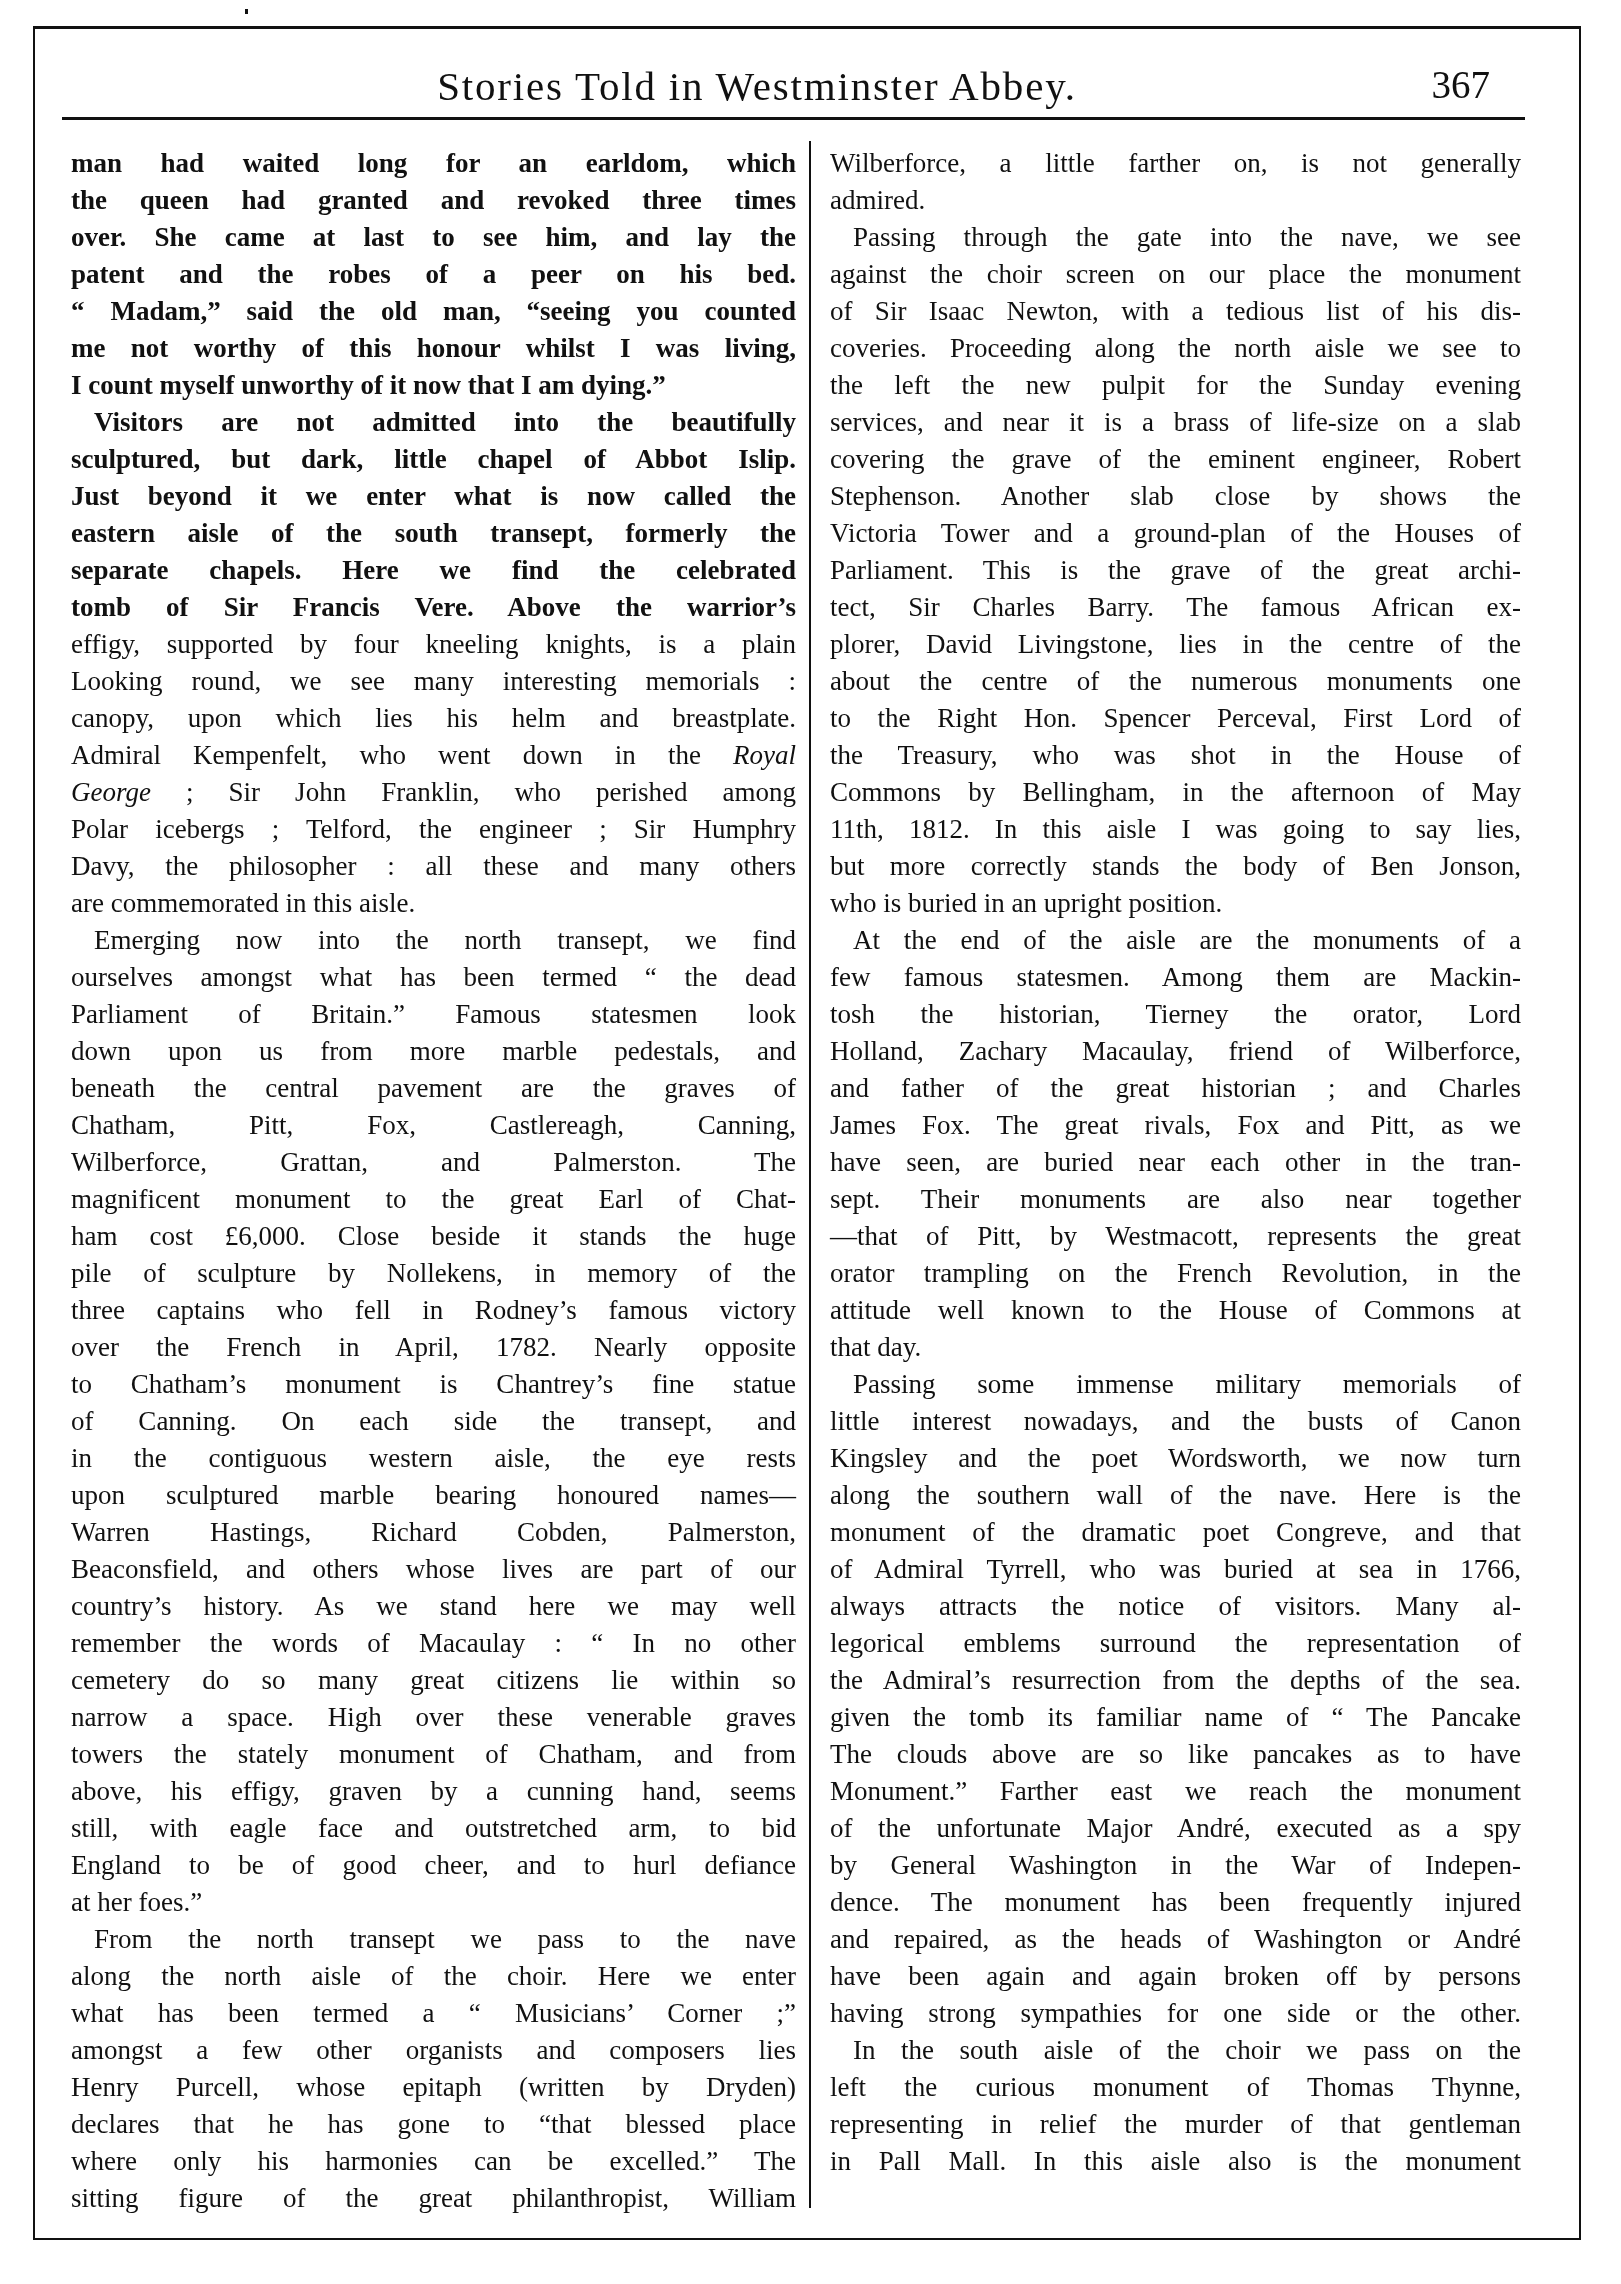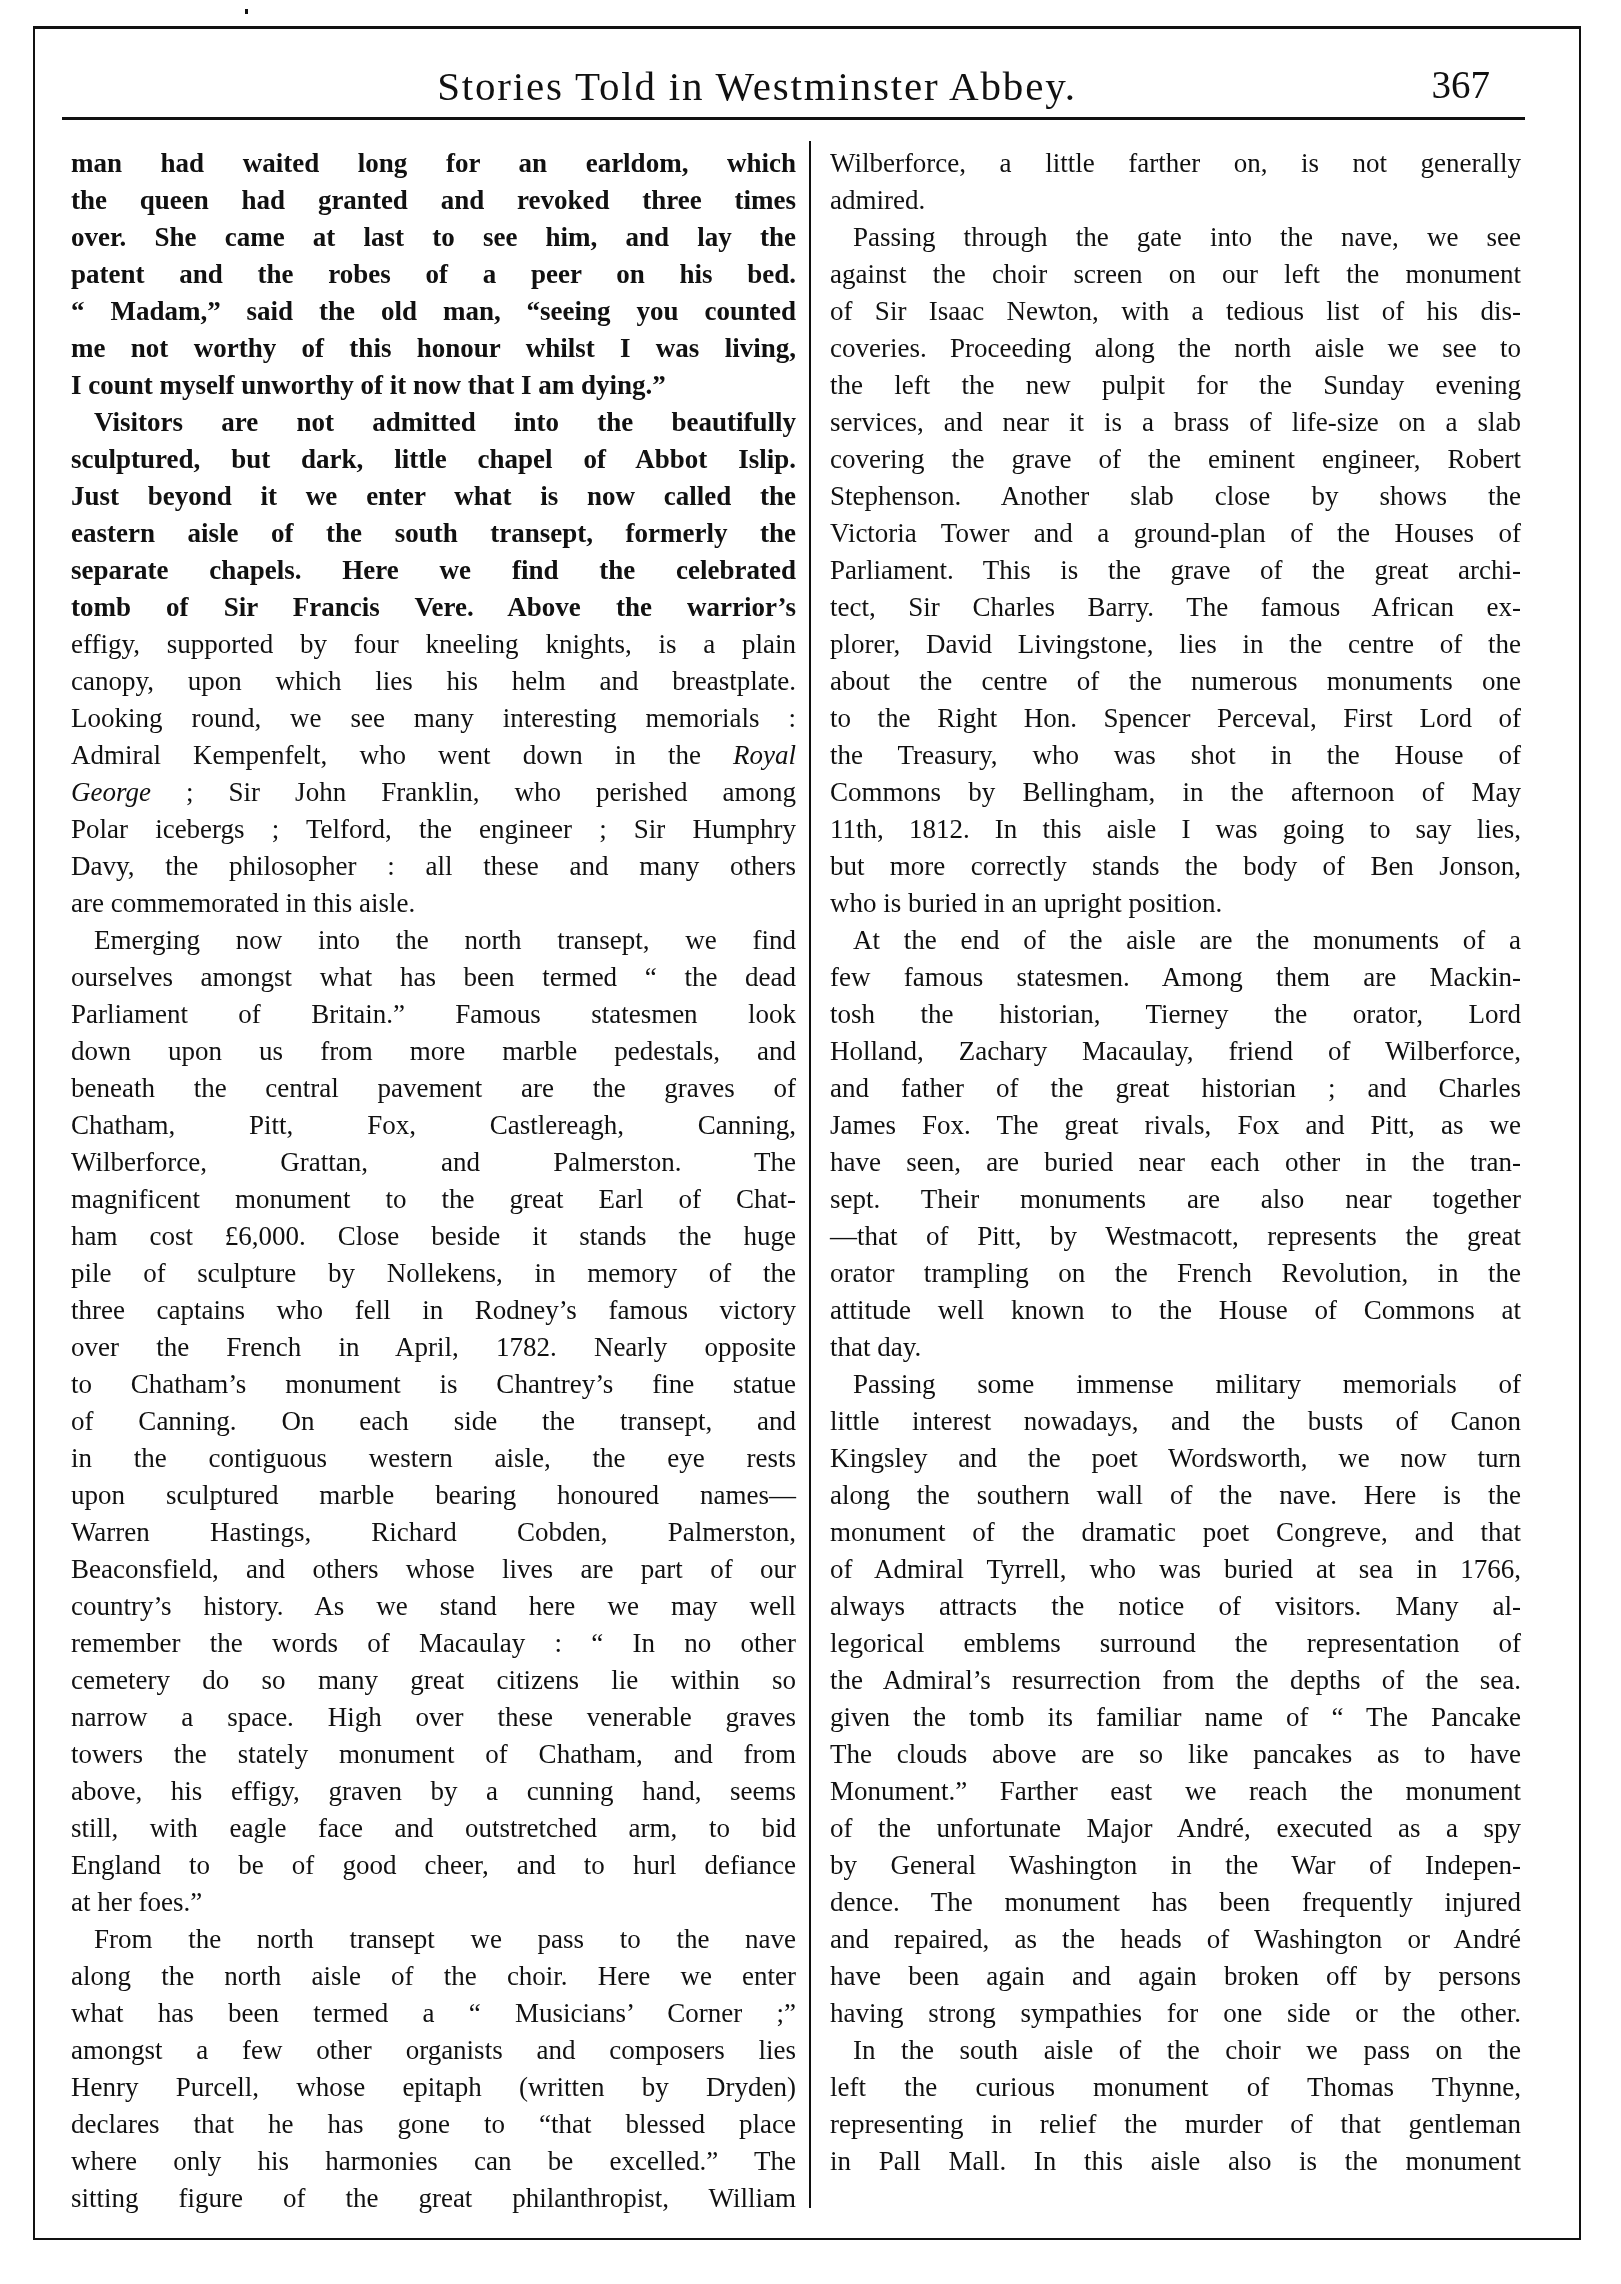--- a/index.html
+++ b/index.html
@@ -40,22 +40,22 @@
     <span class="line bold">“ Madam,” said the old man, “seeing you counted</span>
     <span class="line bold">me not worthy of this honour whilst I was living,</span>
     <span class="line last bold">I count myself unworthy of it now that I am dying.”</span>
     <span class="line indent bold">Visitors are not admitted into the beautifully</span>
     <span class="line bold">sculptured, but dark, little chapel of Abbot Islip.</span>
     <span class="line bold">Just beyond it we enter what is now called the</span>
     <span class="line bold">eastern aisle of the south transept, formerly the</span>
     <span class="line bold">separate chapels.  Here we find the celebrated</span>
     <span class="line bold">tomb of Sir Francis Vere.  Above the warrior’s</span>
     <span class="line">effigy, supported by four kneeling knights, is a plain</span>
+    <span class="line">Looking round, we see many interesting memorials :</span>
     <span class="line">canopy, upon which lies his helm and breastplate.</span>
-    <span class="line">Looking round, we see many interesting memorials :</span>
     <span class="line">Admiral Kempenfelt, who went down in the <i class="it">Royal</i></span>
     <span class="line"><i class="it">George</i> ; Sir John Franklin, who perished among</span>
     <span class="line">Polar icebergs ; Telford, the engineer ; Sir Humphry</span>
     <span class="line">Davy, the philosopher : all these and many others</span>
     <span class="line last">are commemorated in this aisle.</span>
     <span class="line indent">Emerging now into the north transept, we find</span>
     <span class="line">ourselves amongst what has been termed “ the dead</span>
     <span class="line">Parliament of Britain.”  Famous statesmen look</span>
     <span class="line">down upon us from more marble pedestals, and</span>
     <span class="line">beneath the central pavement are the graves of</span>
@@ -88,21 +88,21 @@
     <span class="line">Henry Purcell, whose epitaph (written by Dryden)</span>
     <span class="line">declares that he has gone to “that blessed place</span>
     <span class="line">where only his harmonies can be excelled.”  The</span>
     <span class="line">sitting figure of the great philanthropist, William</span>
   </div>
 <div class="divider"></div>
 <div class="col right" id="col-right">
     <span class="line">Wilberforce, a little farther on, is not generally</span>
     <span class="line last">admired.</span>
     <span class="line indent">Passing through the gate into the nave, we see</span>
-    <span class="line">against the choir screen on our left the monument</span>
+    <span class="line">against the choir screen on our place the monument</span>
     <span class="line">of Sir Isaac Newton, with a tedious list of his dis-</span>
     <span class="line">coveries.  Proceeding along the north aisle we see to</span>
     <span class="line">the left the new pulpit for the Sunday evening</span>
     <span class="line">services, and near it is a brass of life-size on a slab</span>
     <span class="line">covering the grave of the eminent engineer, Robert</span>
     <span class="line">Stephenson.  Another slab close by shows the</span>
     <span class="line">Victoria Tower and a ground-plan of the Houses of</span>
     <span class="line">Parliament.  This is the grave of the great archi-</span>
     <span class="line">tect, Sir Charles Barry.  The famous African ex-</span>
     <span class="line">plorer, David Livingstone, lies in the centre of the</span>

